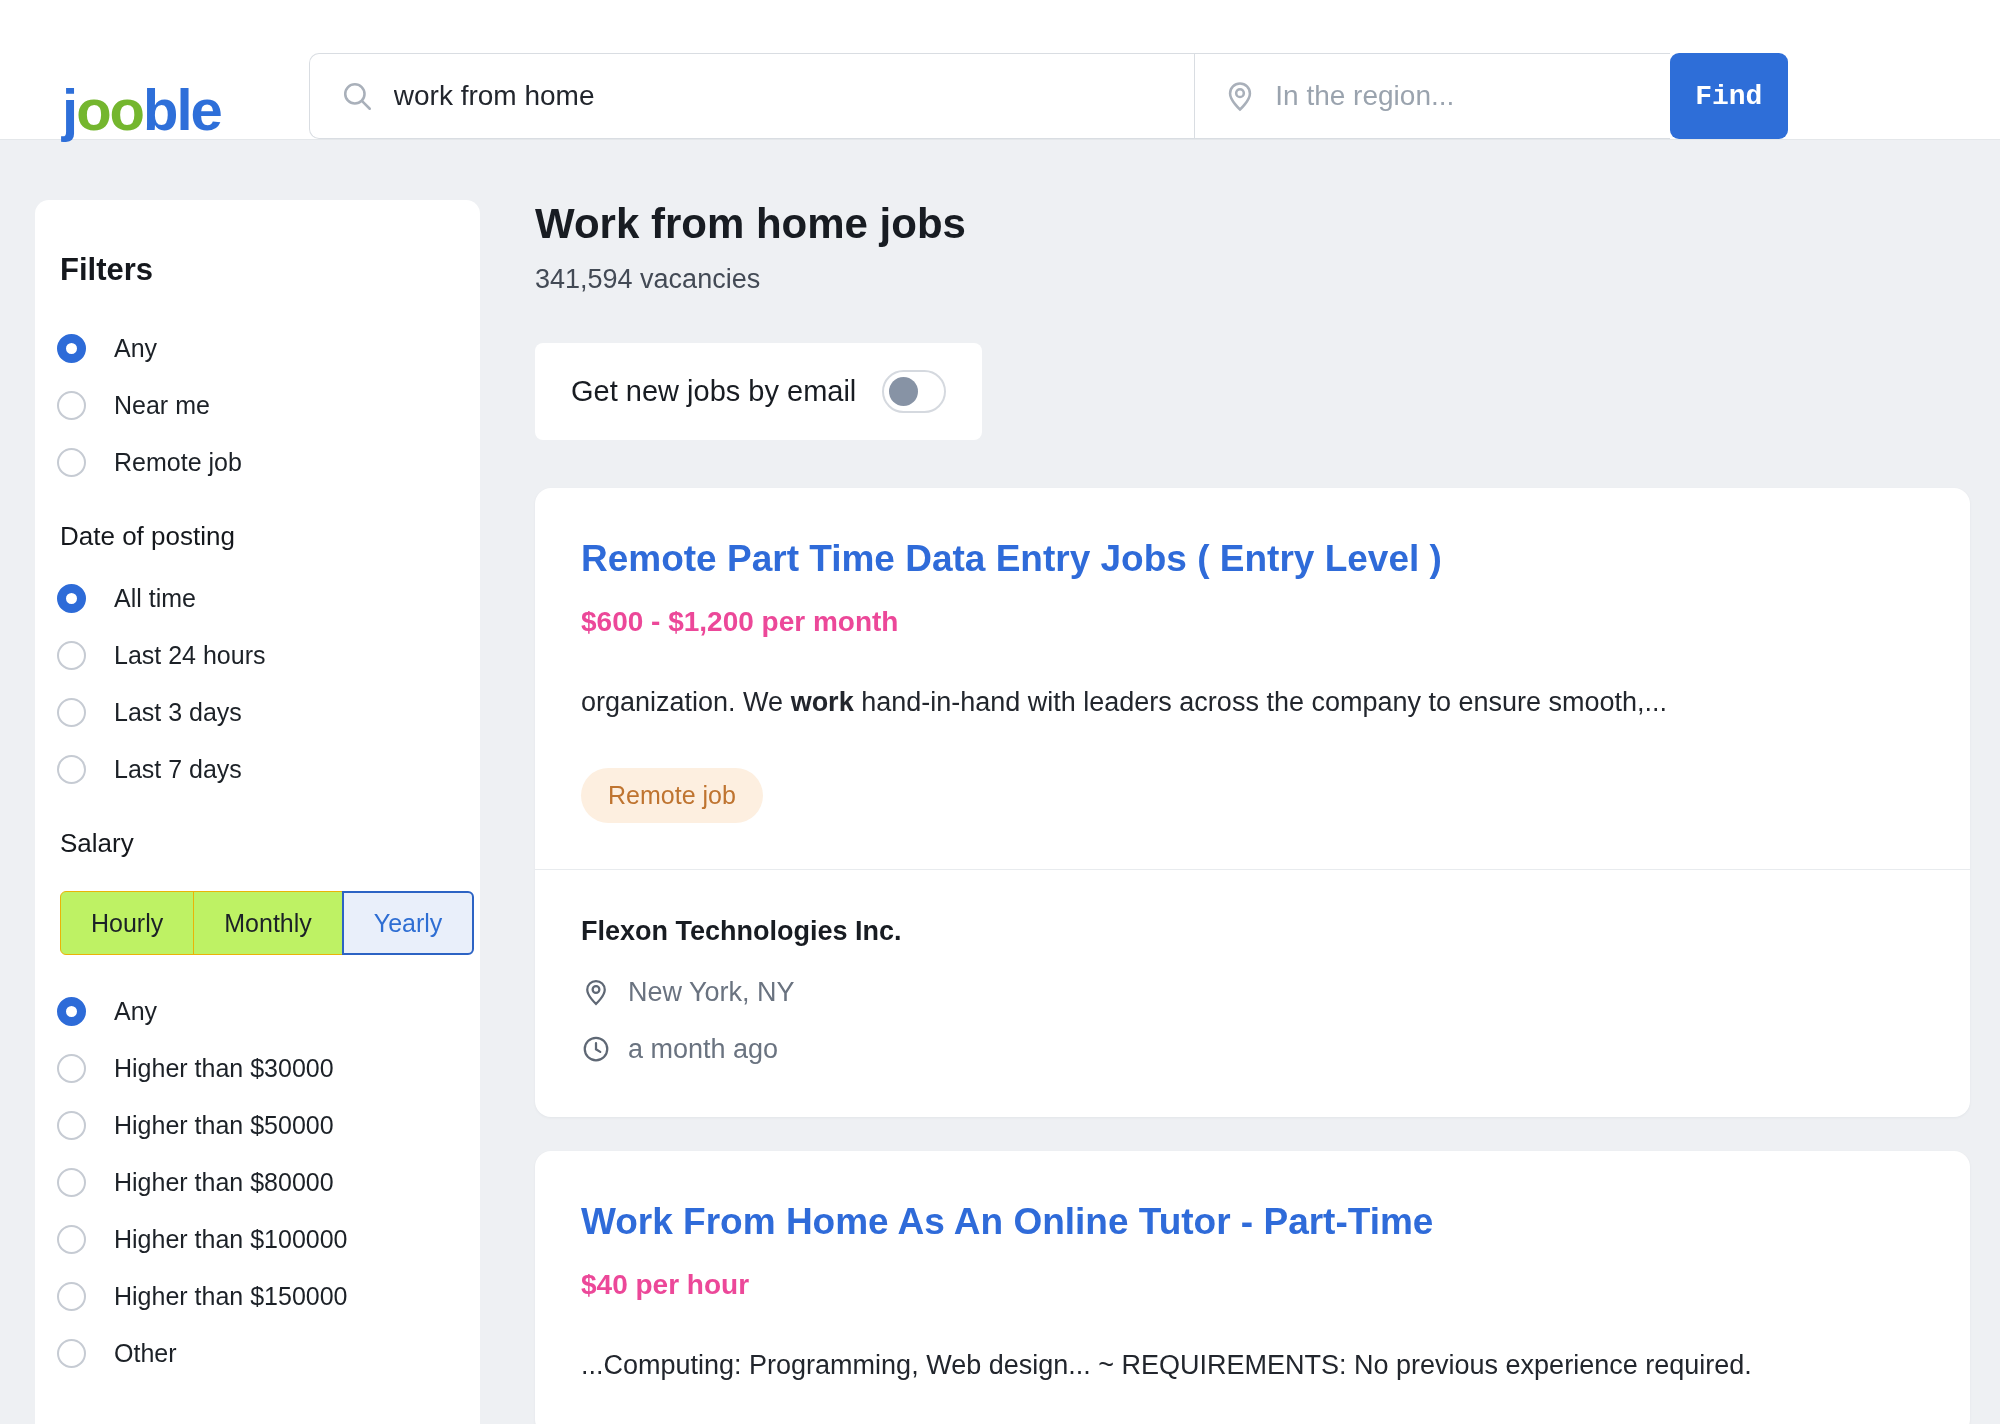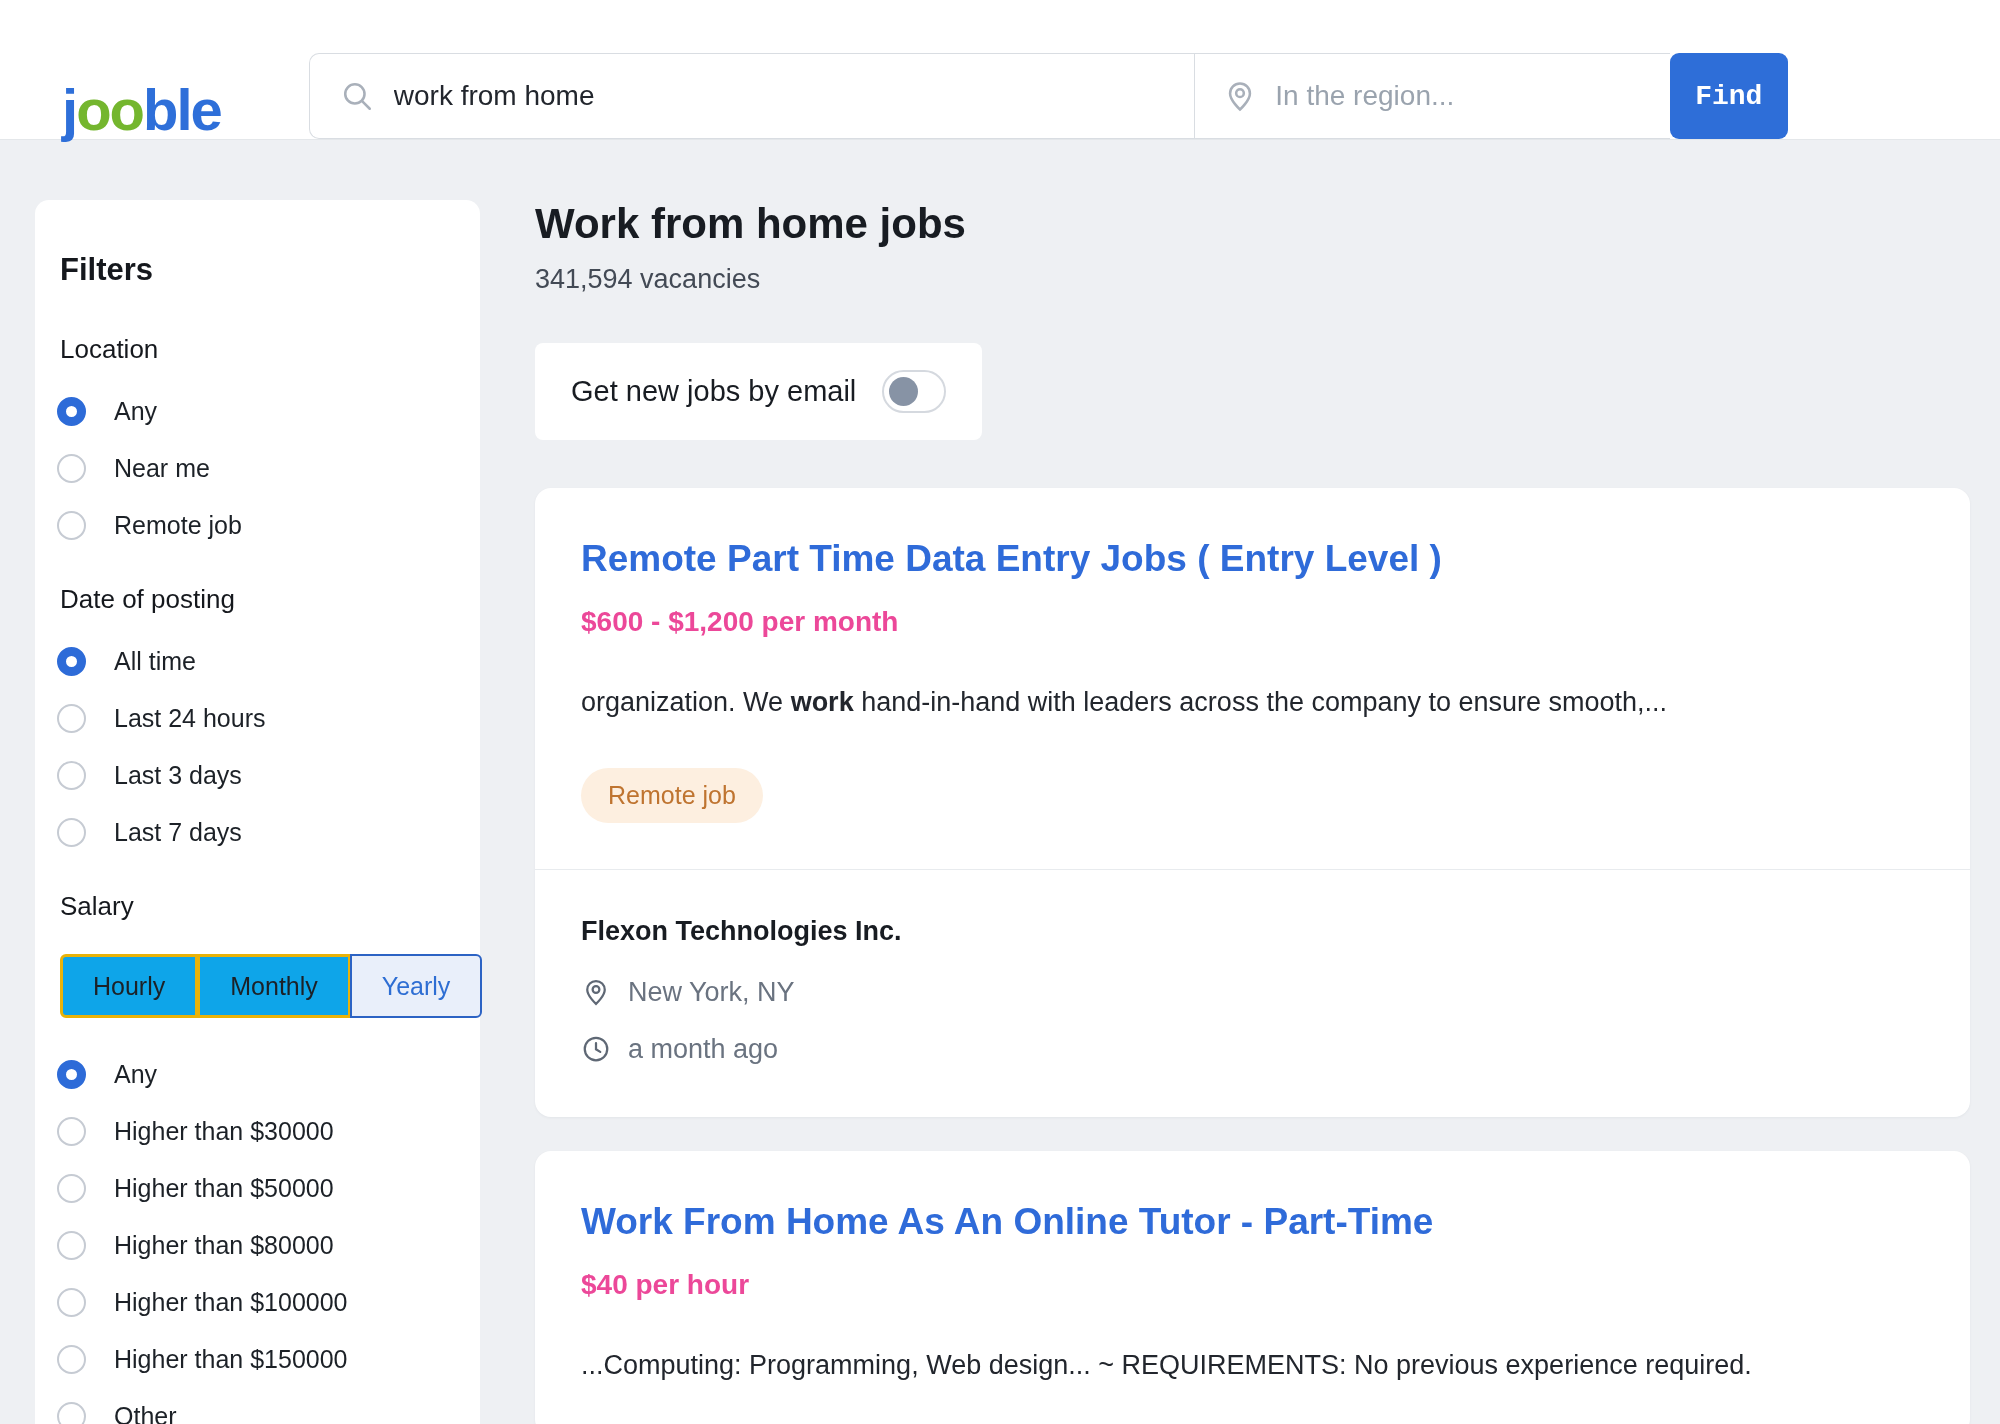--- a/index.html
+++ b/index.html
@@ -37,21 +37,21 @@
   .f-title { font-size:31px; font-weight:700; color:#15181d; margin:0 0 46px 3px; }
   .f-heading { font-size:26px; font-weight:500; color:#15181d; margin:44px 0 32px 3px; }
   .radio-row { display:flex; align-items:center; gap:28px; margin-bottom:28px;
                font-size:25px; color:#1c2127; cursor:pointer; }
   .radio { width:29px; height:29px; border-radius:50%; border:2px solid #c6cbd3;
            background:#fff; flex:0 0 29px; }
   .radio.checked { border:9px solid #2d6bd8; }
 
   .seg-group { display:flex; margin:8px 0 42px 3px; }
   .seg { padding:0 30px; height:64px; display:flex; align-items:center; justify-content:center;
-         border:3px solid #eab308; font-size:25px; color:#1c2127; background:#0ea5e9;
+         border:1px solid #eab308; font-size:25px; color:#1c2127; background:#bef264;
          margin-left:-1px; cursor:pointer; }
   .seg:first-child { border-radius:6px 0 0 6px; margin-left:0; }
   .seg:last-child { border-radius:0 6px 6px 0; }
   .seg.selected { border:2px solid #2c63c4; background:#e9effa; color:#2e6ed3; z-index:1; }
 
   
   .main { flex:1; min-width:0; }
   .page-title { font-size:42px; font-weight:700; color:#181c22; margin-bottom:16px; }
   .vacancies { font-size:27px; color:#434a55; margin-bottom:48px; }
 
@@ -109,21 +109,20 @@
     </div>
     <button class="find-btn">Find</button>
   </div>
 </div>
 
 <div class="page">
 
   <aside class="sidebar">
     <div class="f-title">Filters</div>
 
-    <div class="f-heading">Location</div>
     <div class="radio-row">
       <span class="radio checked"></span>
       <span>Any</span>
     </div>
     <div class="radio-row">
       <span class="radio"></span>
       <span>Near me</span>
     </div>
     <div class="radio-row">
       <span class="radio"></span>

